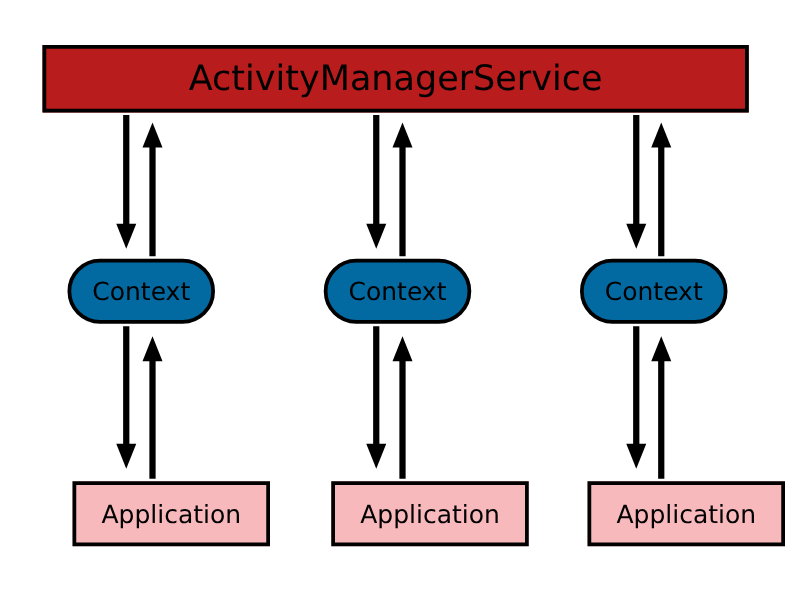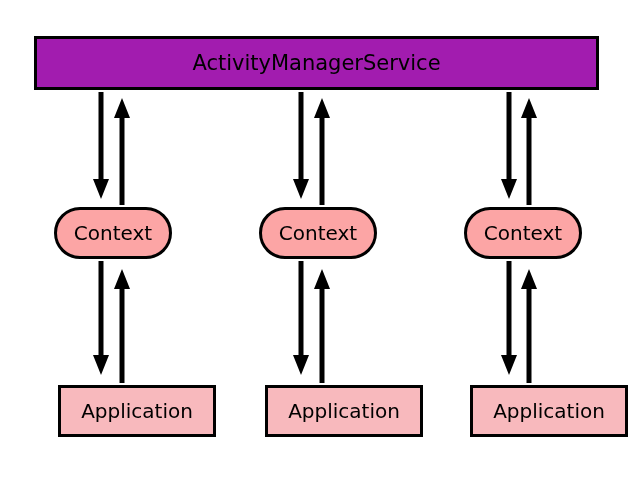--- a/index.html
+++ b/index.html
@@ -26,30 +26,30 @@
     justify-content: center;
     color: #000000;
     line-height: 1;
   }
   .node-label {
     display: block;
     white-space: nowrap;
   }
   
   .tier-service {
-    background: #a21caf;
+    background: #b91c1c;
     left: 34px;
     top: 36px;
     width: 565px;
     height: 54px;
-    font-size: 21px;
+    font-size: 28px;
   }
   
   .tier-context {
-    background: #fca5a5;
+    background: #0369a1;
     top: 207px;
     width: 118px;
     height: 52px;
     font-size: 20px;
     border-radius: 26px;
   }
   .ctx-0 { left: 54px; }
   .ctx-1 { left: 259px; }
   .ctx-2 { left: 464px; }
   

